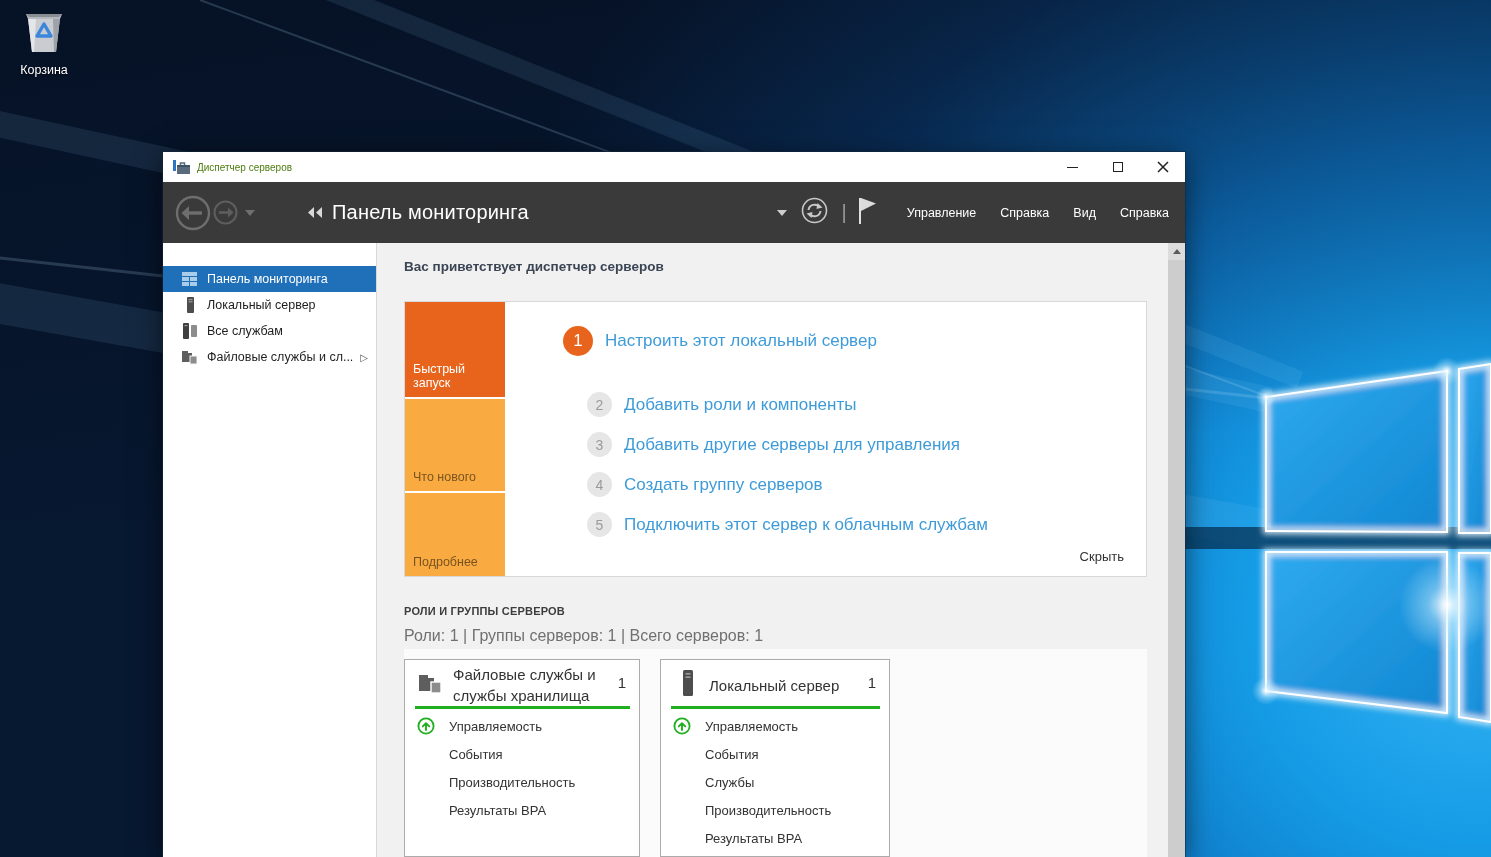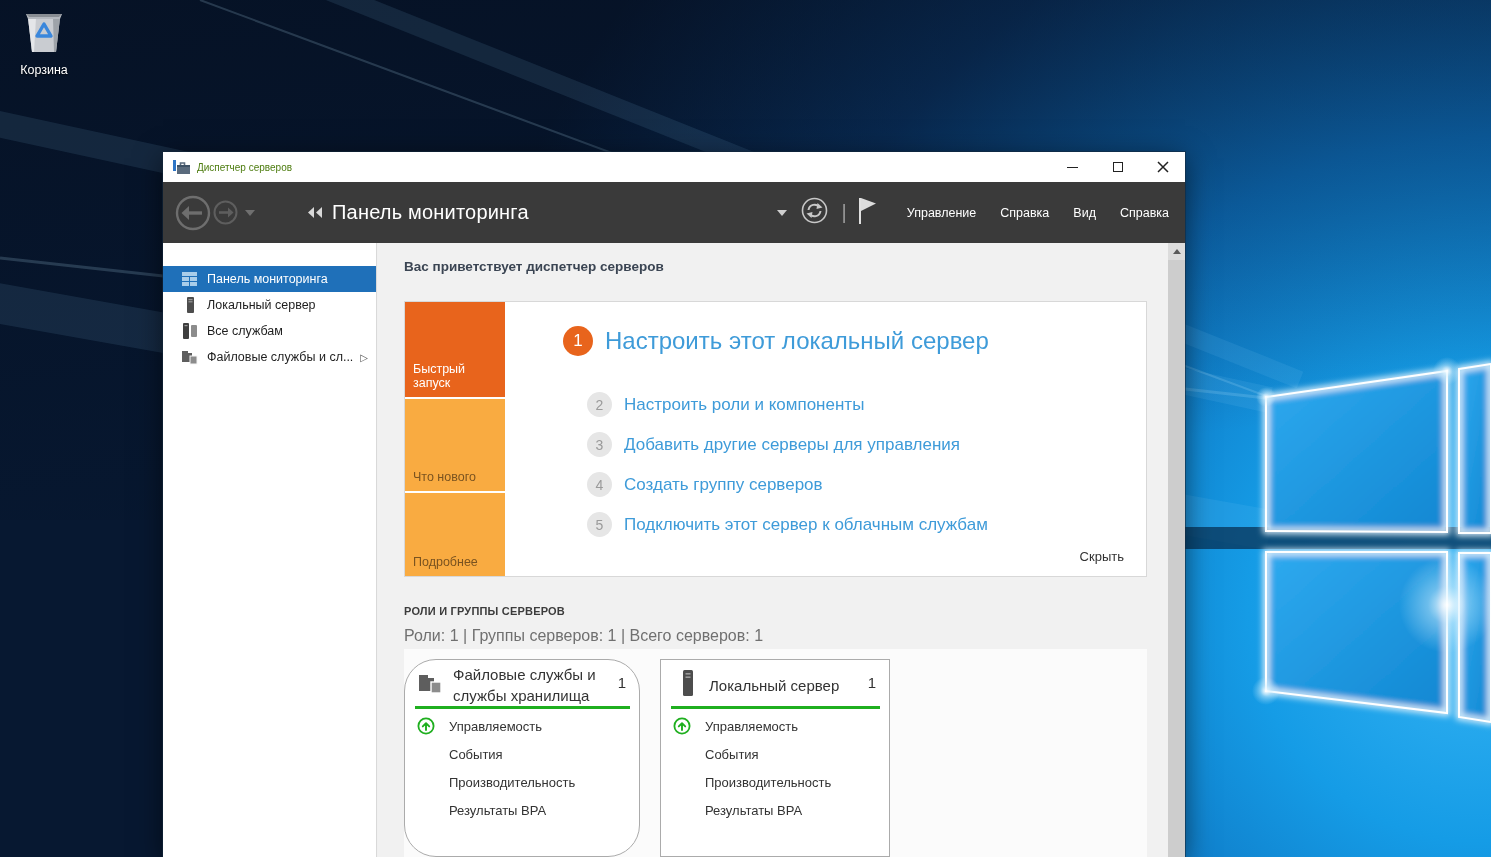--- a/index.html
+++ b/index.html
@@ -55,33 +55,33 @@
   .tile { position:absolute; left:0; width:100px; cursor:pointer; }
   .tile .tlabel { position:absolute; left:8px; bottom:7px; font-size:12.5px; }
   .tile1 { top:0; height:95px; background:#E8641C; } .tile1 .tlabel { color:#FFF; }
   .tile2 { top:97px; height:92px; background:#F9AB41; } .tile2 .tlabel { color:#7A5320; }
   .tile3 { top:191px; height:83px; background:#F9AB41; } .tile3 .tlabel { color:#7A5320; }
 
   .step { position:absolute; display:flex; align-items:center; cursor:pointer; }
   .step-num { border-radius:50%; display:flex; align-items:center; justify-content:center; }
   .step1 { left:158px; top:24px; }
   .step1 .step-num { width:30px; height:30px; background:#E8641C; color:#FFF; font-size:17px; }
-  .step1 .step-label { margin-left:12px; font-size:24px; color:#3E9BD9; }
+  .step1 .step-label { margin-left:12px; font-size:17px; color:#3E9BD9; }
   .step-sm .step-num { width:25px; height:25px; background:#E6E6E6; color:#9A9A9A; font-size:14px; }
   .step-sm .step-label { margin-left:12px; font-size:17px; color:#3E9BD9; }
   .step2 { left:182px; top:90px; } .step3 { left:182px; top:130px; }
   .step4 { left:182px; top:170px; } .step5 { left:182px; top:210px; }
   .hide-link { position:absolute; right:22px; bottom:12px; font-size:13px; color:#333; cursor:pointer; }
 
   .roles-header { position:absolute; left:26px; top:362px; font-size:11px; font-weight:bold; color:#3C3C3C; letter-spacing:.2px; }
   .roles-sub { position:absolute; left:26px; top:384px; font-size:16px; color:#707070; }
   .roles-bg { position:absolute; left:26px; top:406px; width:743px; height:208px; background:#FBFBFB; }
 
   .card { position:absolute; top:416px; background:#FFF; border:1px solid #ABABAB; }
-  .card1 { left:26px; width:236px; height:198px;border-radius:32px; }
+  .card1 { left:26px; width:236px; height:198px; }
   .card2 { left:282px; width:230px; height:198px; }
   .card-head { position:absolute; left:0; top:0; width:100%; height:46px; cursor:pointer; }
   .card-icon { position:absolute; left:14px; top:12px; }
   .card-title { position:absolute; left:48px; top:4px; width:150px; font-size:15px; color:#333; line-height:21px; display:flex; align-items:center; min-height:42px; }
   .card-count { position:absolute; right:13px; top:14px; font-size:15px; color:#333; }
   .card-rule { position:absolute; left:10px; right:9px; top:46px; height:3px; background:#1FAF1F; }
   .card-rows { position:absolute; left:0; top:52px; width:100%; }
   .crow { height:28px; display:flex; align-items:center; font-size:13px; color:#333; cursor:pointer; position:relative; }
   .crow .rlabel { position:absolute; left:44px; }
   .crow .ric { position:absolute; left:12px; width:18px; height:18px; }
@@ -299,21 +299,21 @@
               <span class="tlabel">Что нового</span>
             </div>
           </div>
 
           <div class="step step1">
             <div class="step-num">1</div>
             <span class="step-label">Настроить этот локальный сервер</span>
           </div>
           <div class="step step-sm step2">
             <div class="step-num">2</div>
-            <span class="step-label">Настроить роли и компоненты</span>
+            <span class="step-label">Добавить роли и компоненты</span>
           </div>
           <div class="step step-sm step3">
             <div class="step-num">3</div>
             <span class="step-label">Добавить другие серверы для управления</span>
           </div>
           <div class="step step-sm step4">
             <div class="step-num">4</div>
             <span class="step-label">Создать группу серверов</span>
           </div>
           <div class="step step-sm step5">
@@ -375,20 +375,23 @@
               <svg class="ric" viewBox="0 0 18 18">
                 <circle cx="9" cy="9" r="7.6" fill="#FFF" stroke="#1FAF1F" stroke-width="1.8"></circle>
                 <path d="M9,13 V6.2 M9,6.2 L5.8,9.4 M9,6.2 L12.2,9.4" stroke="#1FAF1F" stroke-width="1.9" fill="none" stroke-linecap="round"></path>
               </svg>
               <span class="rlabel">Управляемость</span>
             </div>
             <div class="crow">
               <span class="rlabel">События</span>
             </div>
             <div class="crow">
+              <span class="rlabel">Службы</span>
+            </div>
+            <div class="crow">
               <span class="rlabel">Производительность</span>
             </div>
             <div class="crow">
               <span class="rlabel">Результаты BPA</span>
             </div>
           </div>
         </div>
       </div>
 
       <div class="scrollbar">

